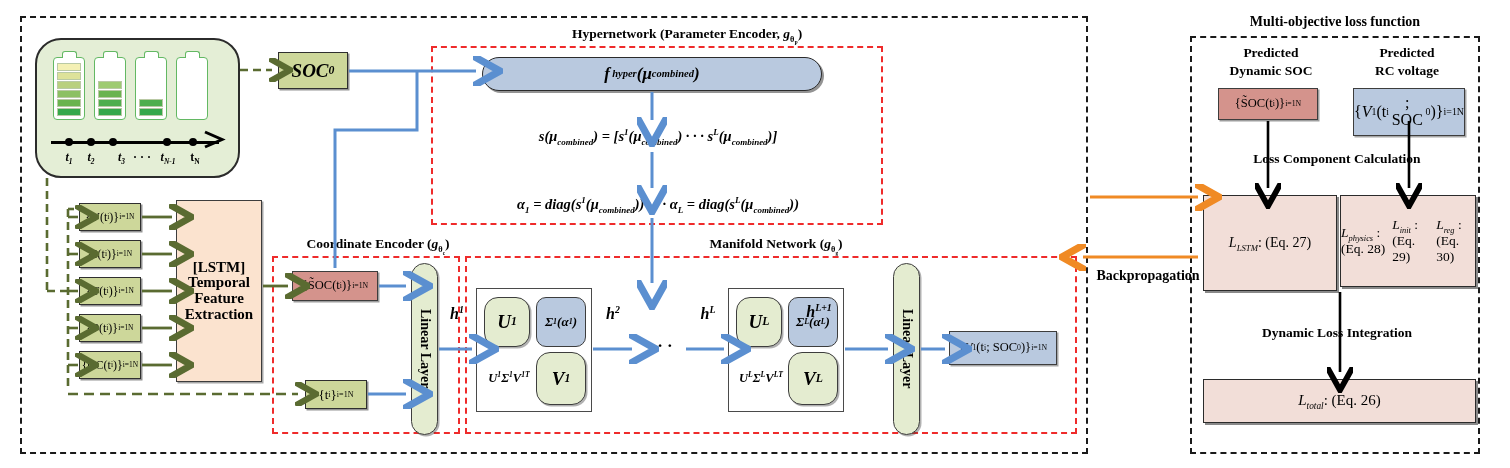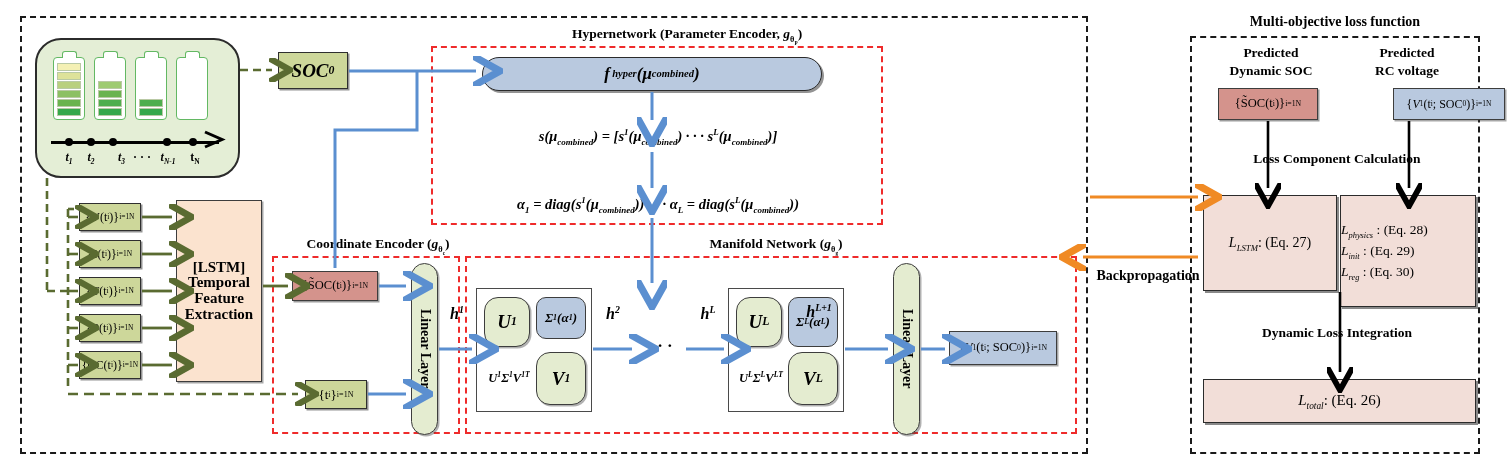--- a/index.html
+++ b/index.html
@@ -144,21 +144,21 @@
   <div class="caption" style="left:668px;top:236px;width:216px;">Manifold Network (<i>g</i><sub>θ<sub>g</sub></sub>)</div>
   <div class="abs red-dash" style="left:465px;top:256px;width:612px;height:178px;"></div>
 
   <div class="abs mono-math" style="left:444px;top:305px;width:26px;font-size:16px;text-align:center;"><i>h</i><sup>1</sup></div>
 
   <div class="abs" style="left:476px;top:288px;width:116px;height:124px;border:1.7px solid #4a4a4a;background:#fff;">
     <div class="box palegreen-round mono-math" style="left:7px;top:8px;width:46px;height:50px;font-size:19px;">
         <i>U</i>
         <sup>1</sup>
       </div>
-    <div class="box mono-math" style="left:59px;top:8px;width:50px;height:42px;font-size:13px;background:#b9c9df;border:1.6px solid #3d3d3d;border-radius:10px;">Σ<sup>1</sup>(α<sub>1</sub>)</div>
+    <div class="box mono-math" style="left:59px;top:8px;width:50px;height:50px;font-size:13px;background:#b9c9df;border:1.6px solid #3d3d3d;border-radius:10px;">Σ<sup>1</sup>(α<sub>1</sub>)</div>
     <div class="box palegreen-round mono-math" style="left:59px;top:63px;width:50px;height:53px;font-size:19px;">
         <i>V</i>
         <sup>1</sup>
       </div>
     <div class="abs mono-math" style="left:4px;top:82px;width:56px;font-size:12.5px;text-align:center;"><i>U</i><sup>1</sup>Σ<sup>1</sup><i>V</i><sup>1T</sup></div>
   </div>
 
   <div class="abs mono-math" style="left:600px;top:305px;width:26px;font-size:16px;text-align:center;"><i>h</i><sup>2</sup></div>
 
   <div class="abs" style="left:638px;top:336px;width:44px;font-size:17px;font-weight:bold;text-align:center;">· · ·</div>
@@ -193,27 +193,27 @@
   <div class="abs" style="left:1203px;top:44px;width:136px;text-align:center;font-size:13.5px;font-weight:bold;line-height:1.3;">
     <div>Predicted</div>
     <div>Dynamic SOC</div>
   </div>
   <div class="abs" style="left:1339px;top:44px;width:136px;text-align:center;font-size:13.5px;font-weight:bold;line-height:1.3;">
     <div>Predicted</div>
     <div>RC voltage</div>
   </div>
 
   <div class="box salmon-box" style="left:1218px;top:88px;width:100px;height:32px;font-size:12.5px;">{S̃OC(t<sub>i</sub>)}<sub>i=1</sub><sup>N</sup></div>
-  <div class="box blue-box" style="left:1393px;top:88px;width:112px;height:32px;font-size:12px;">{<i>V</i><sub>1</sub>(t<sub>i</sub>; SOC<sub>0</sub>)}<sub>i=1</sub><sup>N</sup></div>
+  <div class="box blue-box" style="left:1353px;top:88px;width:112px;height:48px;font-size:16px;">{<i>V</i><sub>1</sub>(t<sub>i</sub>; SOC<sub>0</sub>)}<sub>i=1</sub><sup>N</sup></div>
 
   <div class="abs" style="left:1198px;top:151px;width:278px;text-align:center;font-size:13.5px;font-weight:bold;">Loss Component Calculation</div>
 
   <div class="box pink-box" style="left:1203px;top:195px;width:134px;height:96px;font-size:14px;"><i>L<sub>LSTM</sub></i> : (Eq. 27)</div>
 
-  <div class="abs pink-box" style="left:1340px;top:195px;width:136px;height:112px;display:flex;flex-direction:column;justify-content:center;gap:5px;font-size:13.5px;">
+  <div class="abs pink-box" style="left:1340px;top:195px;width:136px;height:92px;display:flex;align-items:center;justify-content:center;gap:5px;font-size:13.5px;">
     <span><i>L<sub>physics</sub></i> : (Eq. 28)</span>
     <span><i>L<sub>init</sub></i> : (Eq. 29)</span>
     <span><i>L<sub>reg</sub></i> : (Eq. 30)</span>
   </div>
 
   <div class="abs" style="left:1198px;top:325px;width:278px;text-align:center;font-size:13.5px;font-weight:bold;">Dynamic Loss Integration</div>
 
   <div class="box pink-box" style="left:1203px;top:379px;width:273px;height:44px;font-size:15px;"><i>L<sub>total</sub></i> : (Eq. 26)</div>
 
   <svg class="overlay">

